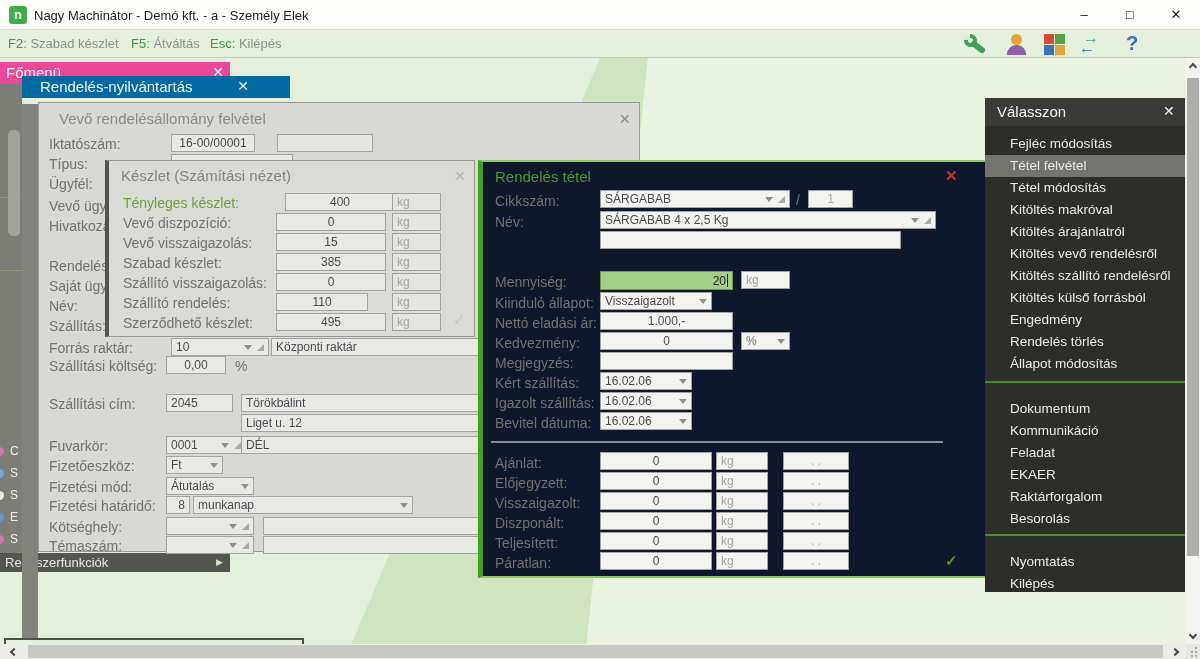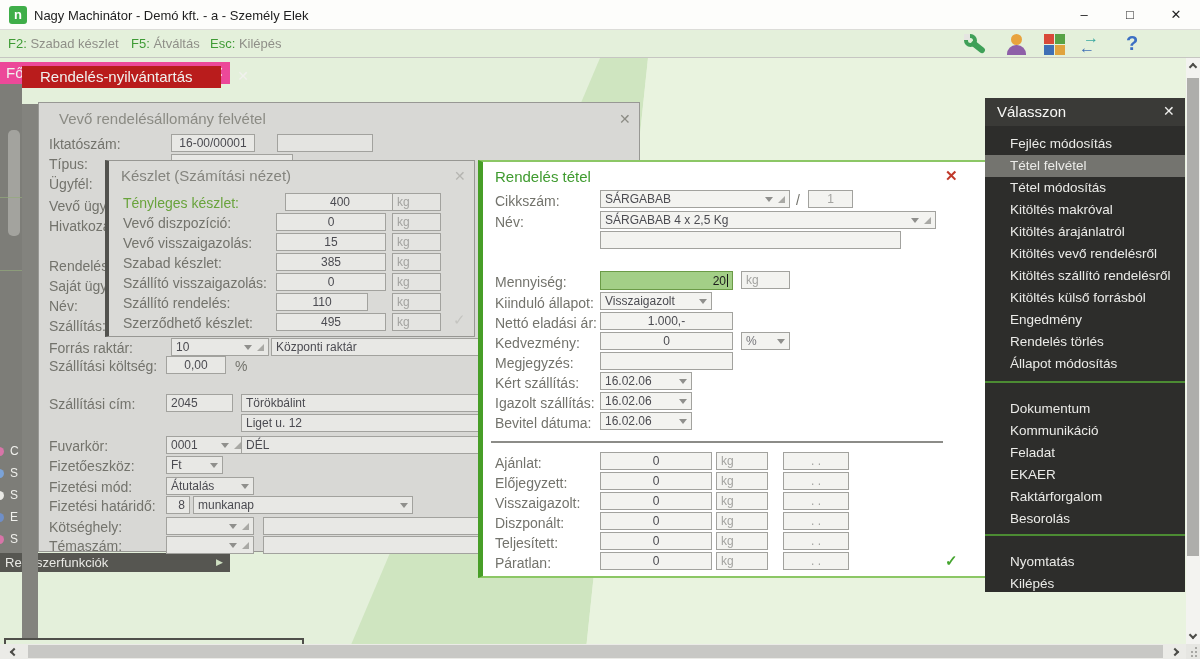--- a/index.html
+++ b/index.html
@@ -32,21 +32,21 @@
   .box.r{justify-content:flex-end}
   .box.dis{color:#a3a3a0;background:#e4e4e1}
   .box.lite{background:#f3f3f0}
   .box.qty{background:#a3cf87;border-color:#6b9b47;color:#1c1c1c;justify-content:flex-end;height:19px}
   .arr{width:0;height:0;border-left:4px solid transparent;border-right:4px solid transparent;border-top:5px solid #8f8f8c;margin-left:auto;flex:none}
   .corner{width:0;height:0;border-bottom:7px solid #a9a9a5;border-left:7px solid transparent;margin-left:5px;flex:none}
   .cursorbar{display:inline-block;width:1px;height:13px;background:#151515;margin-left:1px}
   
   #vevoDlg{position:absolute;left:38px;top:102px;width:602px;height:450px;background:#d8d8d5;border:1px solid #98989⁴;border:1px solid #989894;z-index:3}
   #keszletDlg{position:absolute;left:105px;top:160px;width:370px;height:177px;background:#dadad7;border:1px solid #979793;border-left:4px solid #52524e;z-index:4}
-  #tetelDlg{position:absolute;left:478px;top:160px;width:578px;height:418px;background:#ffffff;border:2px solid #8cc765;border-left:5px solid #479e27;z-index:5}
+  #tetelDlg{position:absolute;left:478px;top:160px;width:578px;height:418px;background:#0f172a;border:2px solid #8cc765;border-left:5px solid #479e27;z-index:5}
   .dtitle{position:absolute;font-size:15px;white-space:nowrap}
   
   #sidebar{position:absolute;left:985px;top:98px;width:200px;height:494px;background:#2d2d2b;overflow:hidden;z-index:6}
   #sbhead{position:absolute;left:0;top:0;width:200px;height:28px;background:#3a3a37}
   .sbitem{position:absolute;left:0;width:200px;height:22px;line-height:22px;padding-left:25px;font-size:13.5px;color:#ebebe8;white-space:nowrap;cursor:default}
   .sbitem.sel{background:#74746f}
   .sbsep{position:absolute;left:0;width:200px;height:2px;background:#4c8b33}
   
   .chev{display:inline-block;width:7px;height:7px;border-right:2px solid #4c4c48;border-bottom:2px solid #4c4c48}
   .chev.down{transform:rotate(45deg)} .chev.left{transform:rotate(135deg)} .chev.up{transform:rotate(225deg)} .chev.right{transform:rotate(-45deg)}
@@ -130,21 +130,21 @@
     <div class="abs" style="left:10px;top:448px;color:#f0f0ec;font-size:12px">S</div>
   </div>
 
   <div class="abs" style="left:0;top:553px;width:230px;height:19px;background:#565651;z-index:2;color:#e9e9e5;font-size:13px;line-height:19px">
     <span style="position:absolute;left:5px">Rendszerfunkciók</span>
     <span style="position:absolute;left:216px;font-size:9px;color:#cfe0c2">▶</span>
   </div>
 
   <div class="abs" style="left:4px;top:638px;width:300px;height:6px;border:2px solid #4f4f4a;border-bottom:none;z-index:2"></div>
 
-  <div class="wtitle" style="left:22px;top:66px;width:199px;background:#b91c1c;z-index:2">
+  <div class="wtitle" style="left:22px;top:76px;width:268px;background:#0369a1;z-index:2">
     <span class="tx" style="left:18px">Rendelés-nyilvántartás</span>
     <span class="wclose" style="left:213px">✕</span>
   </div>
   <div class="abs" style="left:22px;top:104px;width:16px;height:534px;background:#83837e;z-index:2"></div>
 
   <div id="vevoDlg">
     <div class="dtitle" style="left:20px;top:7px;color:#8b8b84">Vevő rendelésállomány felvétel</div>
     <div class="abs" style="left:580px;top:8px;color:#8b8b84;font-size:14px">✕</div>
 
     <div class="lbl" style="left:10px;top:33px">Iktatószám:</div>

